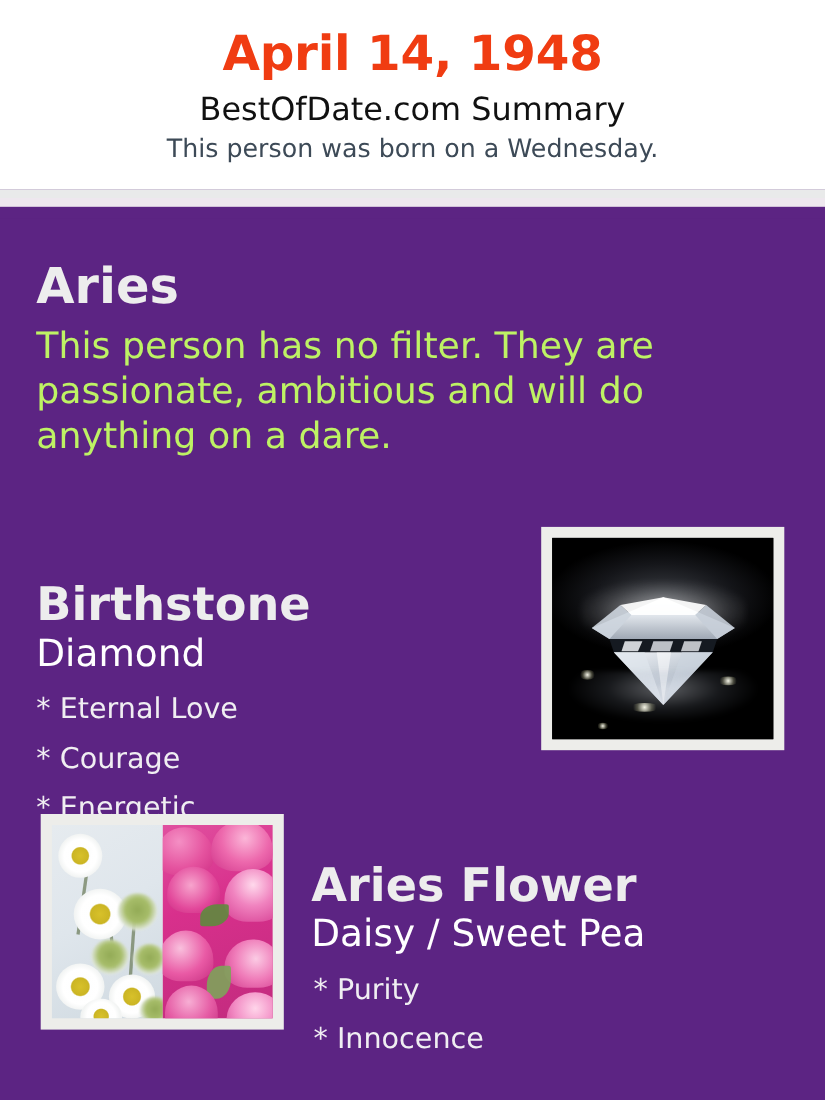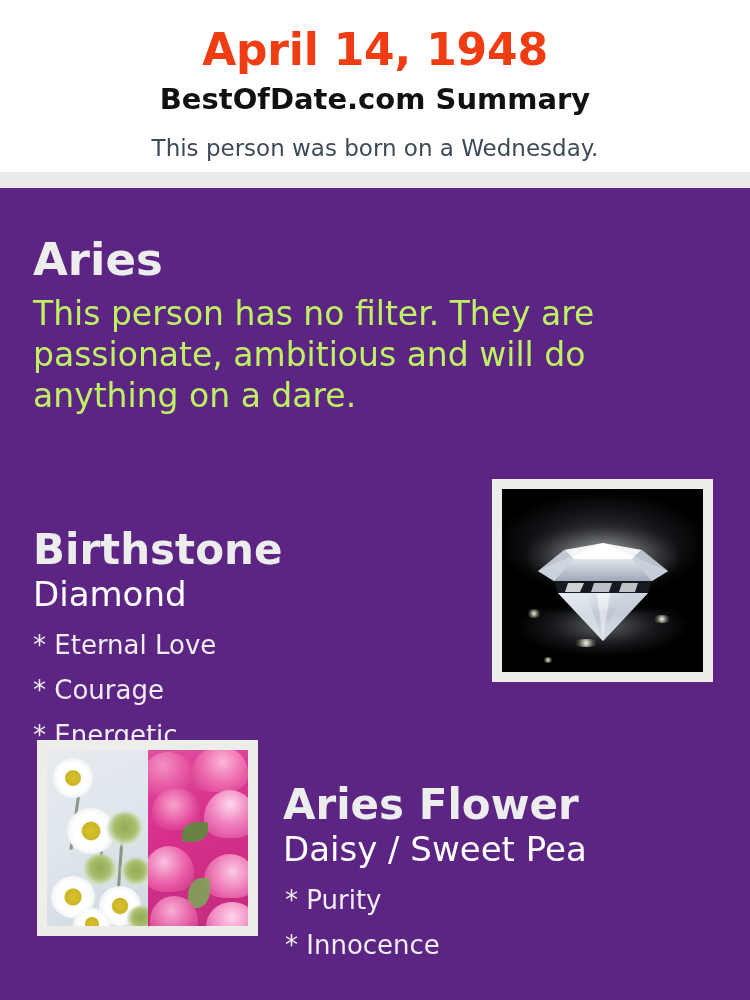--- a/index.html
+++ b/index.html
@@ -35,31 +35,31 @@
   }
   .header-date {
     font-size: 44px;
     font-weight: 700;
     color: #f03c12;
     line-height: 52px;
     letter-spacing: -0.2px;
   }
   .header-site {
     font-size: 29px;
-    font-weight: 700;
+    font-weight: 400;
     color: #111111;
     line-height: 38px;
     margin-top: 4px;
   }
   .header-note {
     font-size: 23px;
     font-weight: 400;
     color: #3d4a57;
     line-height: 32px;
-    margin-top: 14px;
+    margin-top: 2px;
   }
 
   .divider-a {
     position: absolute;
     left: 0;
     top: 172px;
     width: 750px;
     height: 8px;
     background: #e9eaea;
   }

